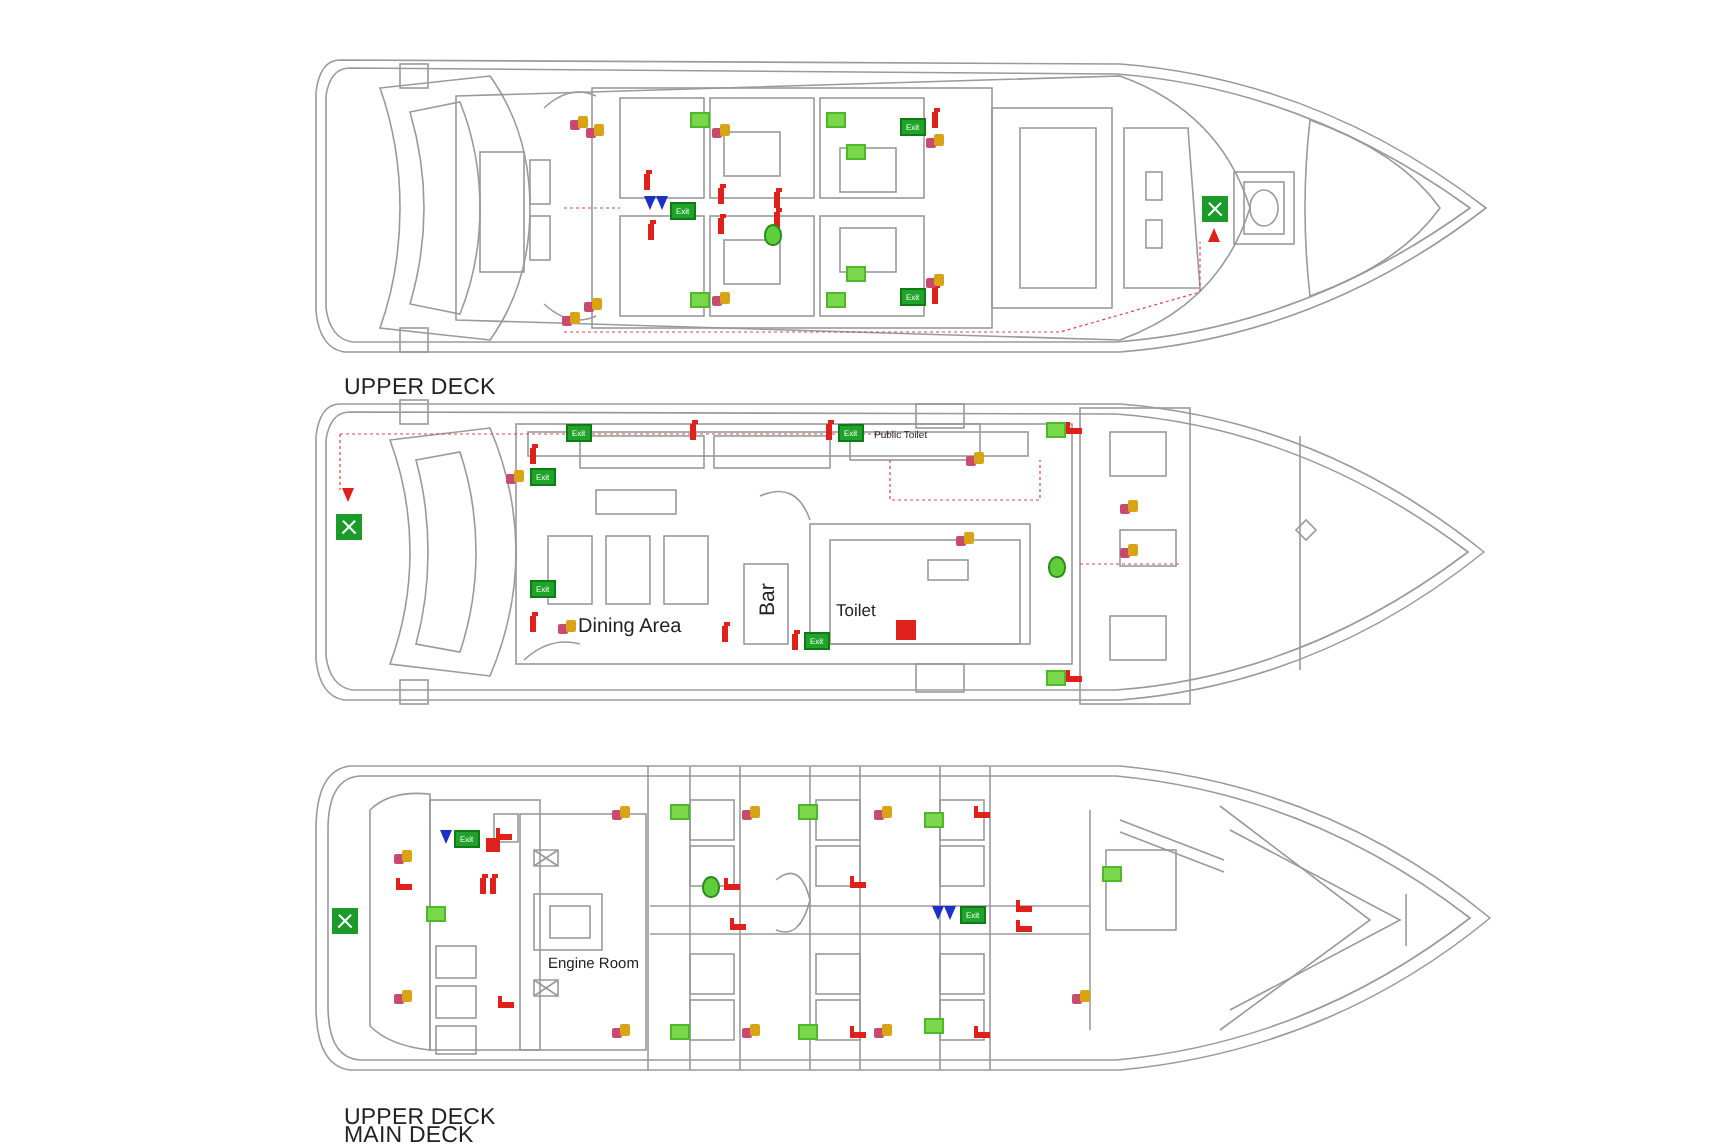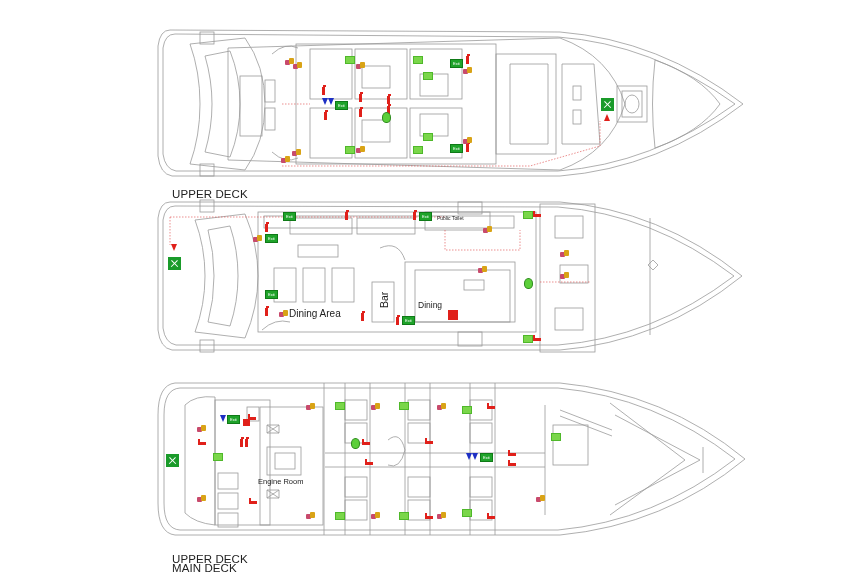--- a/index.html
+++ b/index.html
@@ -189,21 +189,21 @@
   <div class="lifejacket" style="left:560px;top:60px;"></div>
   <div class="lifejacket" style="left:560px;top:82px;"></div>
   <div class="green-drop" style="left:524px;top:88px;"></div>
   <div class="green-box" style="left:523px;top:21px;"></div>
   <div class="red-bar" style="left:533px;top:24px;"></div>
   <div class="green-box" style="left:523px;top:145px;"></div>
   <div class="red-bar" style="left:533px;top:148px;"></div>
   <div class="room-label" style="left:437px;top:25px;font-size:5px;">Public Toilet</div>
   <div class="room-label" style="left:289px;top:118px;font-size:10px;">Dining Area</div>
   <div class="room-label" style="left:378px;top:118px;font-size:10.5px;transform:rotate(-90deg);transform-origin:left top;">Bar</div>
-  <div class="room-label" style="left:418px;top:110px;font-size:8.5px;">Dining</div>
+  <div class="room-label" style="left:418px;top:110px;font-size:8.5px;">Toilet</div>
   <div class="deck-label" style="top:372px;">MAIN DECK</div>
 </div>
 
 <div class="deck" style="top:375px;height:197px;">
   <svg width="857" height="197">
     <g fill="none" stroke="#9a9a9a" stroke-width="0.8">
       <path d="M175 8 Q158 10 158 40 L158 128 Q158 158 175 160 L560 160 Q665 150 745 84 Q665 18 560 8 Z"></path>
       <path d="M180 13 Q164 14 164 40 L164 128 Q164 154 180 155 L558 155 Q655 146 735 84 Q655 22 558 13 Z"></path>
 
       <path d="M185 30 Q195 20 215 22 L215 150 Q195 148 185 138 Z"></path>
@@ -284,15 +284,15 @@
   <div class="green-box" style="left:551px;top:58px;"></div>
   <div class="lifejacket" style="left:197px;top:50px;"></div>
   <div class="lifejacket" style="left:197px;top:120px;"></div>
   <div class="lifejacket" style="left:306px;top:28px;"></div>
   <div class="lifejacket" style="left:306px;top:137px;"></div>
   <div class="lifejacket" style="left:371px;top:28px;"></div>
   <div class="lifejacket" style="left:371px;top:137px;"></div>
   <div class="lifejacket" style="left:437px;top:28px;"></div>
   <div class="lifejacket" style="left:437px;top:137px;"></div>
   <div class="lifejacket" style="left:536px;top:120px;"></div>
-  <div class="room-label" style="left:258px;top:102px;font-size:7.5px;">Engine Room</div>
+  <div class="room-label" style="left:274px;top:102px;font-size:7.5px;">Engine Room</div>
   <div class="deck-label" style="top:178px;">UPPER DECK</div>
 </div>
 
 </body></html>

